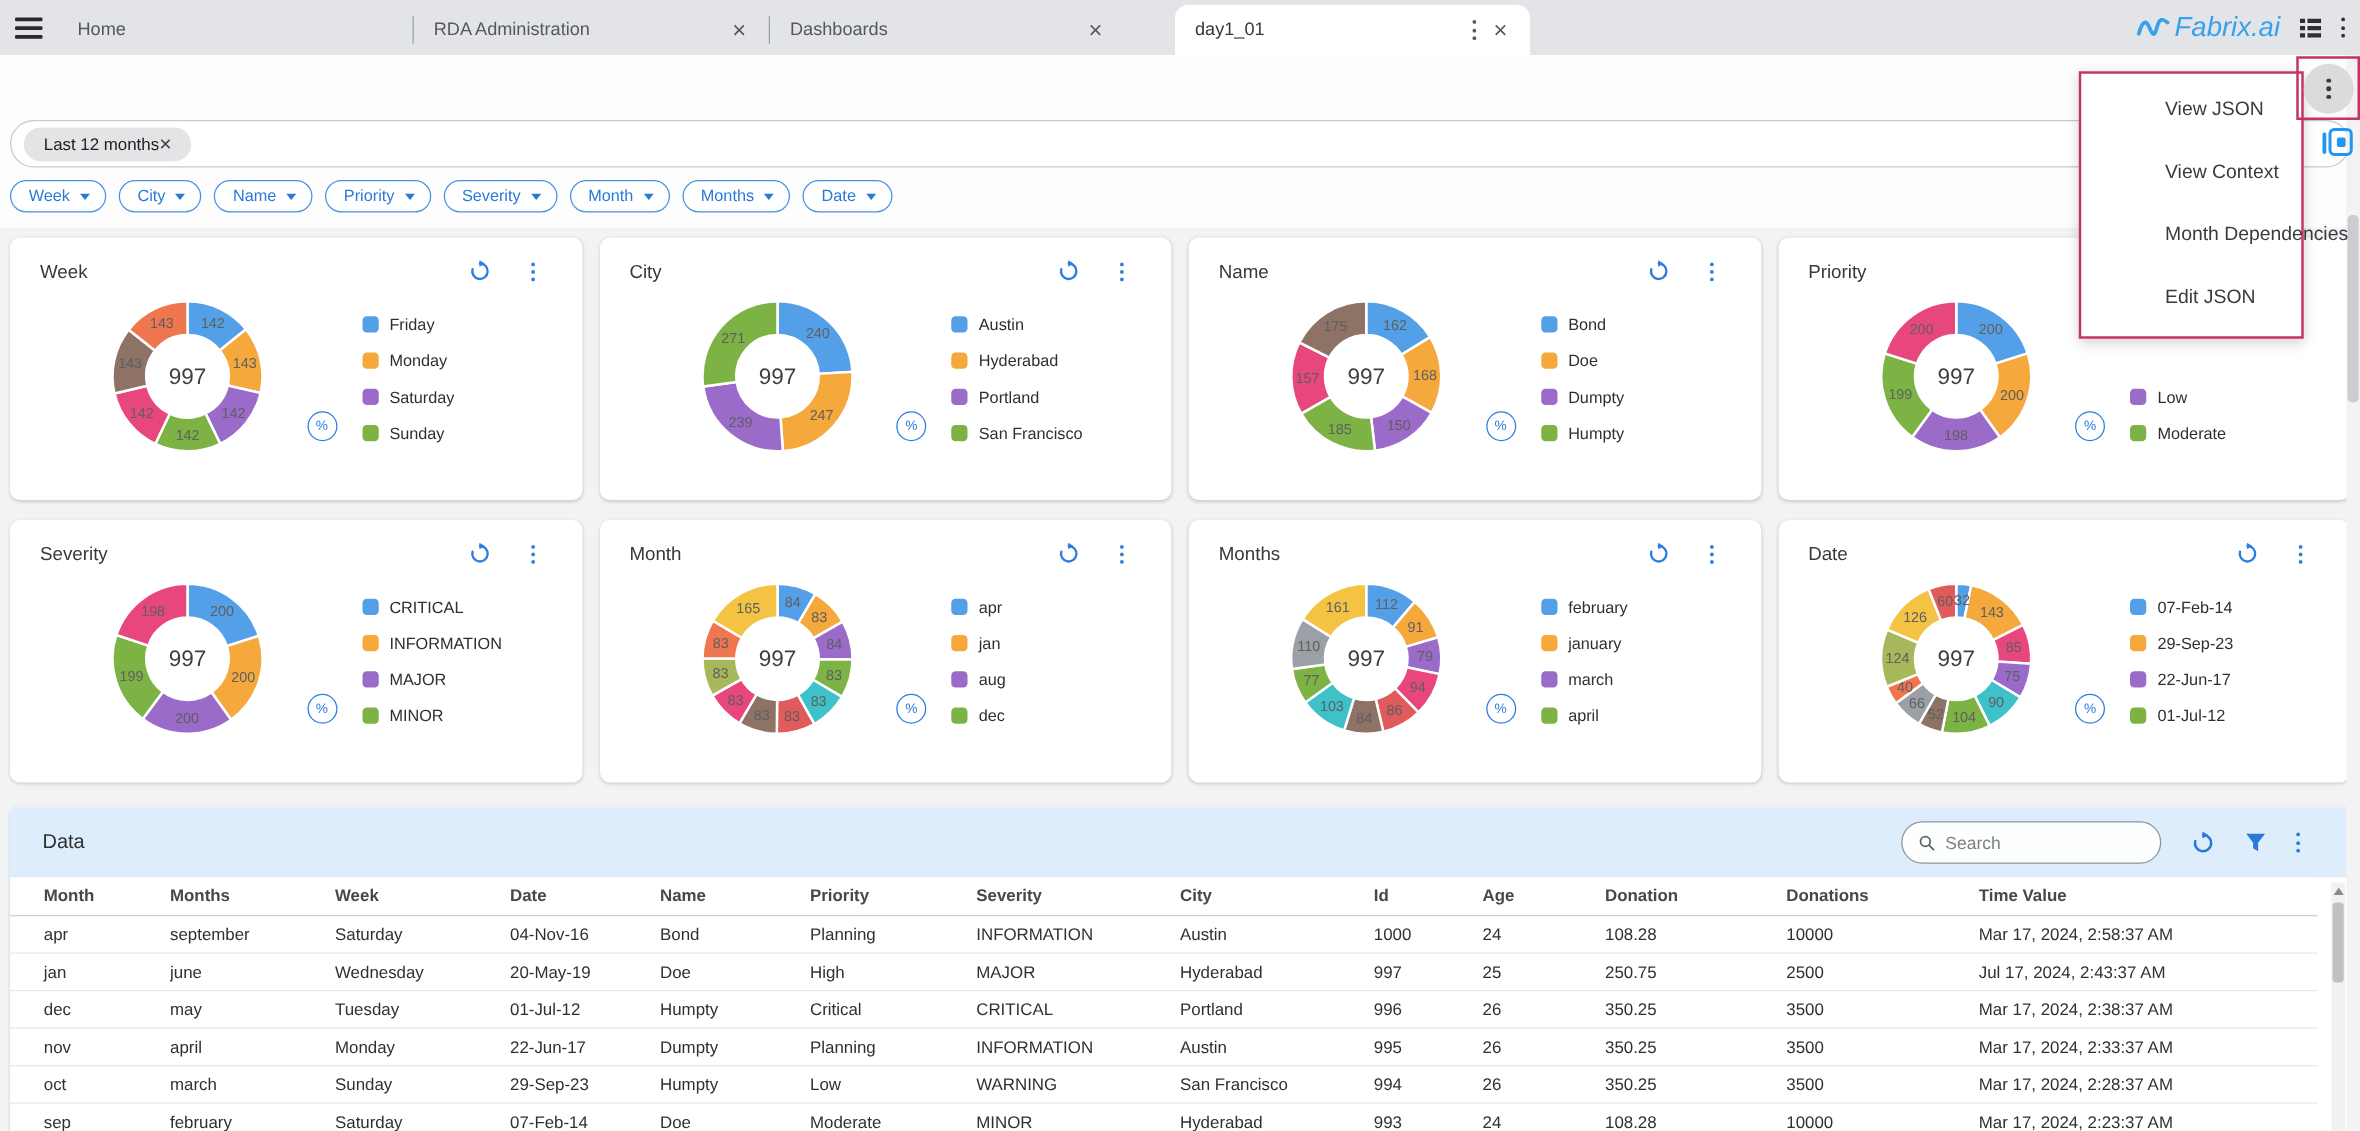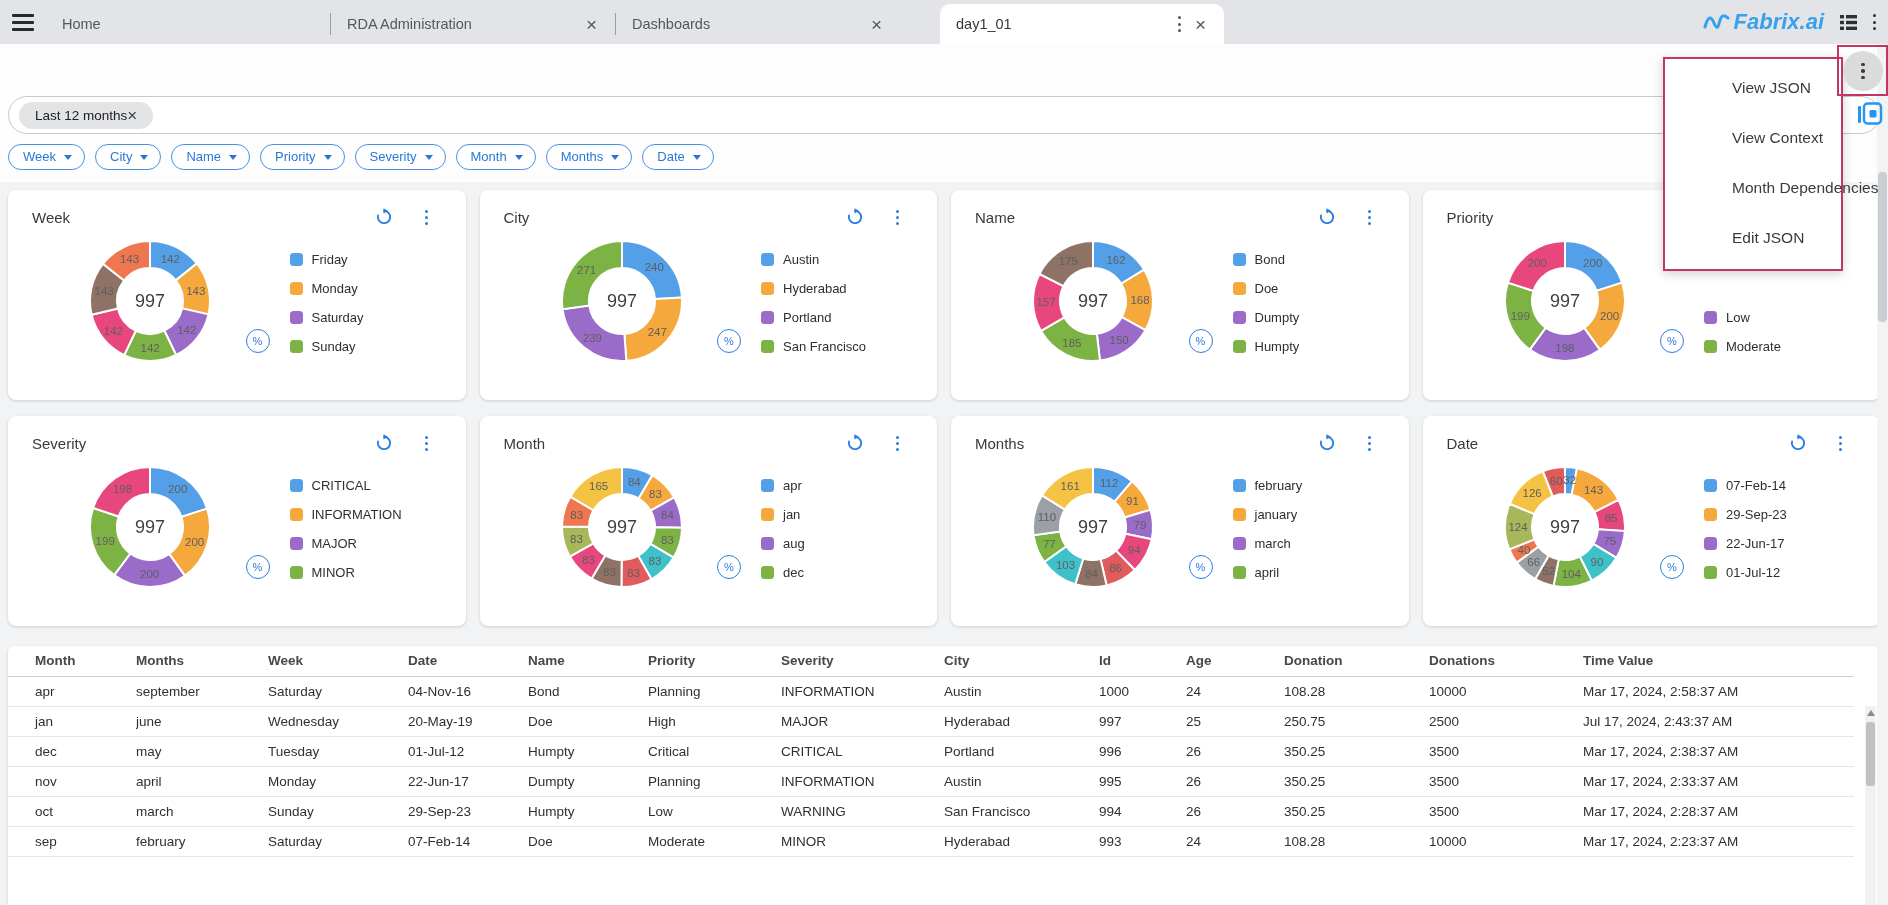--- a/index.html
+++ b/index.html
@@ -12,21 +12,21 @@
   .hamburger b { display:block; width:22px; height:3px; background:#27292c; border-radius:1px; }
   .tab { height:40px; width:284px; display:flex; align-items:center; padding:0 16px; font-size:14.5px; color:#54575c; position:relative; cursor:pointer; }
   .tab .tab-label { flex:1; white-space:nowrap; overflow:hidden; }
   .tab-sep { width:1px; height:22px; background:#9aa0a6; align-self:center; margin-top:4px; }
   .tab.active { background:#fff; border-radius:10px 10px 0 0; color:#35373a; height:40px;margin-left:40px; }
   .tab-close { font-size:19px; color:#54575c; padding:0 2px; line-height:1; cursor:pointer; }
   .kebab { display:inline-flex; flex-direction:column; align-items:center; justify-content:center; cursor:pointer; }
   .kebab i { width:3px; height:3px; border-radius:50%; background:currentColor; margin:1.6px 0; display:block; }
   .tab .kebab { color:#54575c; margin-right:12px; }
   .brand-cluster { position:absolute; right:12px; top:0; height:44px; display:flex; align-items:center; gap:16px; }
-  .brand { display:flex; align-items:center; gap:4px; font-size:22px; font-style:italic; font-weight:bold; color:#38a1ec; }
+  .brand { display:flex; align-items:center; gap:4px; font-size:22px; font-style:italic; font-weight:normal; color:#38a1ec; }
   .top-stack-icon { cursor:pointer; }
   .top-kebab { color:#2d2f31; }
 
   
   .white-zone { background:#fdfdfd; padding:52px 8px 12px; }
   .filterbox { height:38px; border:1.5px solid #c7c9cd; border-radius:19px; display:flex; align-items:center; padding:0 10px; background:#fff; }
   .chip { background:#e3e4e6; border-radius:14px; height:27px; display:inline-flex; align-items:center; gap:0; padding:0 16px; font-size:13.5px; color:#202124; }
   .chip-x { font-size:17px; color:#3c3f43; cursor:pointer; line-height:1; }
   .pillsrow { display:flex; gap:10px; padding:10px 0 0; }
   .pill { border:1.5px solid #4a90e2; color:#2979d9; border-radius:15px; padding:4px 12px 5px 14px; font-size:13px; display:inline-flex; gap:8px; align-items:center; background:#fff; cursor:pointer; }
@@ -652,20 +652,48 @@
               <span class="swatch" style="background: rgb(124, 179, 68);"></span>
               <span>01-Jul-12</span>
             </div>
             <span class="pct-badge">%</span>
           </div>
         </div>
       </div>
     </div>
 
   <div class="datapanel">
+    <div class="datahead">
+      <span class="datatitle">Data</span>
+      <div class="datahead-right">
+        <div class="searchpill">
+          <svg width="15" height="15" viewBox="0 0 15 15">
+            <circle cx="6" cy="6" r="4.4" fill="none" stroke="#5f6368" stroke-width="1.6"></circle>
+            <line x1="9.3" y1="9.3" x2="13.4" y2="13.4" stroke="#5f6368" stroke-width="1.6" stroke-linecap="round"></line>
+          </svg>
+          <input type="text" placeholder="Search" style="">
+        </div>
+        <span class="blue-icon">
+          <svg width="19" height="19" viewBox="0 0 19 19">
+            <path d="M9.5 3 a6.5 6.5 0 1 1 -6.3 4.8" fill="none" stroke="#2979d9" stroke-width="2" stroke-linecap="round"></path>
+            <path d="M9 0.2 L13.6 3 L9 5.8 Z" fill="#2979d9"></path>
+          </svg>
+        </span>
+        <span class="blue-icon">
+          <svg width="17" height="16" viewBox="0 0 17 16">
+            <path d="M1 1 H16 L10.5 8.2 V15 L6.5 12.6 V8.2 Z" fill="#2979d9"></path>
+          </svg>
+        </span>
+        <span class="kebab" style="color:#2979d9">
+            <i></i>
+            <i></i>
+            <i></i>
+          </span>
+      </div>
+    </div>
     <table id="dataTable">
       <colgroup id="tblCols">
           <col style="width: 128px;">
           <col style="width: 132px;">
           <col style="width: 140px;">
           <col style="width: 120px;">
           <col style="width: 120px;">
           <col style="width: 133px;">
           <col style="width: 163px;">
           <col style="width: 155px;">

